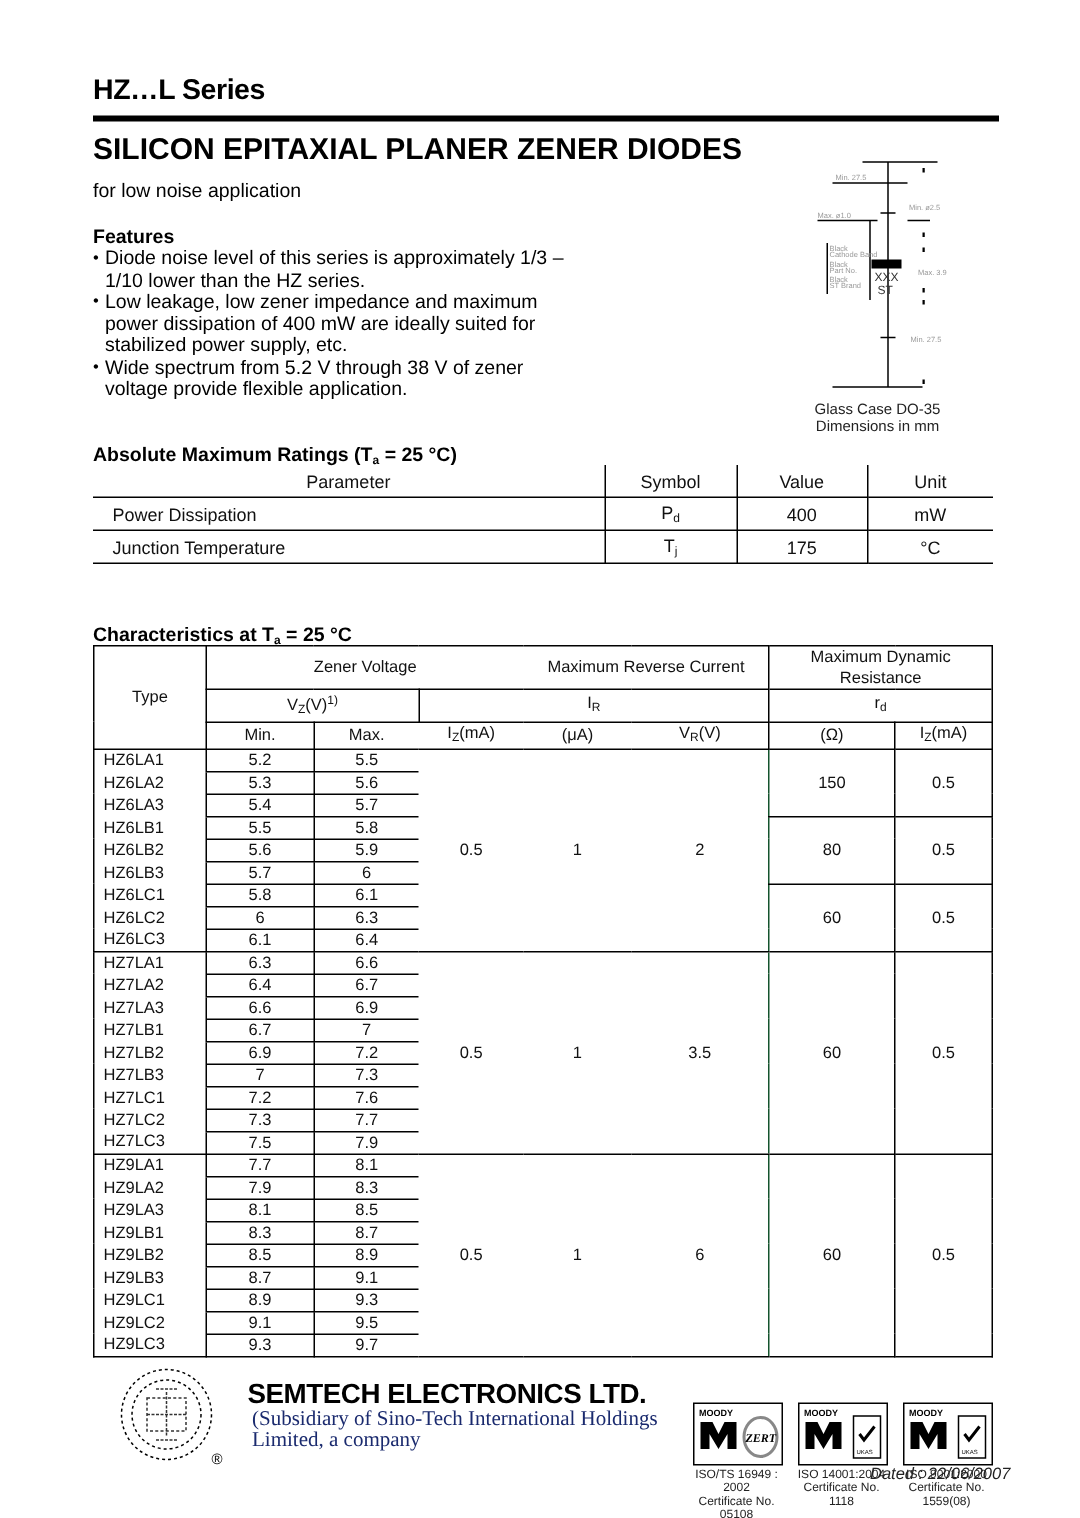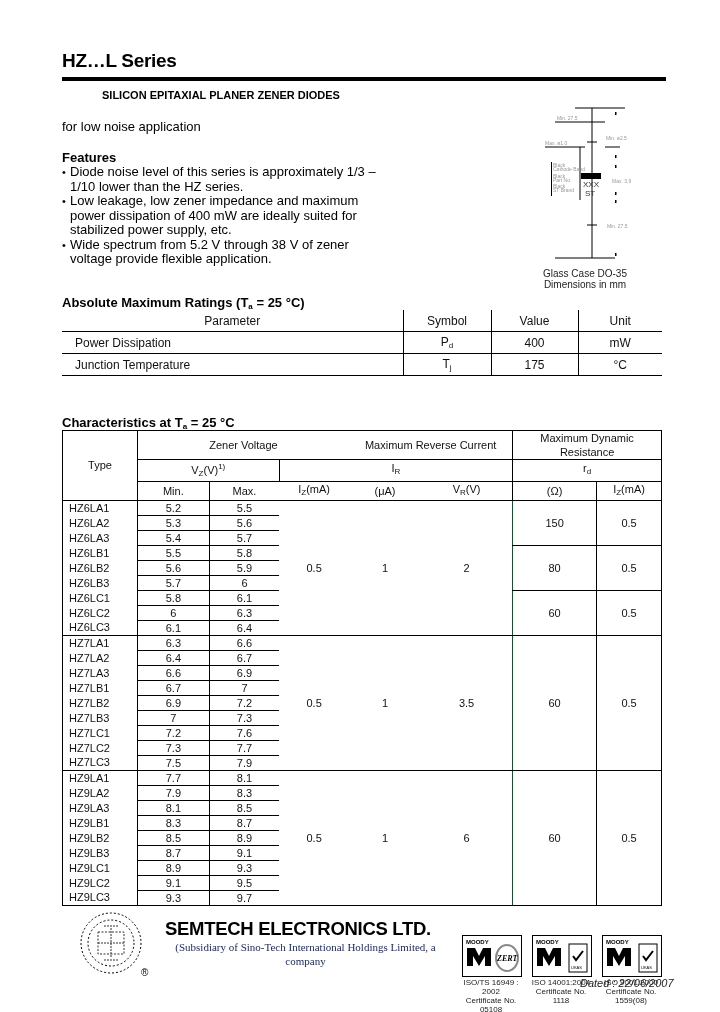--- a/index.html
+++ b/index.html
@@ -1,21 +1,21 @@
 <!DOCTYPE html>
 <html><head>
 <meta charset="utf-8">
 <style>
   html, body { margin:0; padding:0; background:#ffffff; }
   body { width:720px; height:1012px; position:relative; overflow:hidden;
          font-family:"Liberation Sans", "DejaVu Sans", sans-serif; color:#000; }
   .abs { position:absolute; }
   .doc-title { left:62px; top:50px; font-size:19px; font-weight:bold; letter-spacing:-0.3px; }
   .title-rule { left:62px; top:77px; width:604px; height:4px; background:#000; }
-  .subtitle { left:62px; top:89px; font-size:11px; font-weight:bold;margin-left:40px; }
+  .subtitle { left:62px; top:89px; font-size:20px; font-weight:bold; }
   .tagline { left:62px; top:119px; font-size:13px; }
   .features-h { left:62px; top:150px; font-size:13px; font-weight:bold; }
   .features { left:62px; top:165px; width:320px; font-size:13px; line-height:14.5px; }
   .features .item { position:relative; padding-left:8px; }
   .features .item::before { content:"\2022"; position:absolute; left:0; top:0; font-size:11px; }
 
   
   .diagram { left:525px; top:100px; width:140px; height:200px; }
   .diagram-cap { left:535px; top:268px; width:100px; text-align:center; font-size:10px; line-height:11px; color:#222; }
 
@@ -42,21 +42,21 @@
   .ch td.lastc { border-right:1px solid #000; }
   .ch tr.gstart td { border-top:1px solid #000; }
   .ch tr.gend td { border-bottom:1px solid #000; }
   .ch td.rdb { border-bottom:1px solid #000; }
   sub { font-size:8px; vertical-align:-2px; }
   sup { font-size:8px; }
 
   
   .logo { left:78px; top:910px; width:82px; height:72px; }
   .company { left:165px; top:918px; font-size:18.5px; font-weight:bold; letter-spacing:-0.3px; }
-  .company-sub { left:168px; top:940px; width:275px; font-family:"Liberation Serif", serif; font-size:11px; line-height:14px; color:#1a2a6e; text-align:center; }
+  .company-sub { left:168px; top:940px; width:275px; font-family:"Liberation Serif", serif; font-size:14px; line-height:14px; color:#1a2a6e; text-align:left; }
   .certs { left:460px; top:912px; width:210px; height:52px;margin-top:23px; }
   .cert { position:absolute; top:0; width:58px; height:40px; border:1.5px solid #000; background:#fff; }
   .cert-txt { position:absolute; top:43px; width:66px; font-size:8px; line-height:9px; text-align:center; color:#222; }
   .dated { left:580px; top:977px; font-size:11px; font-style:italic; color:#222; }
 </style>
 </head>
 <body>
 
 <div class="abs doc-title">HZ…L Series</div>
 <div class="abs title-rule"></div>

